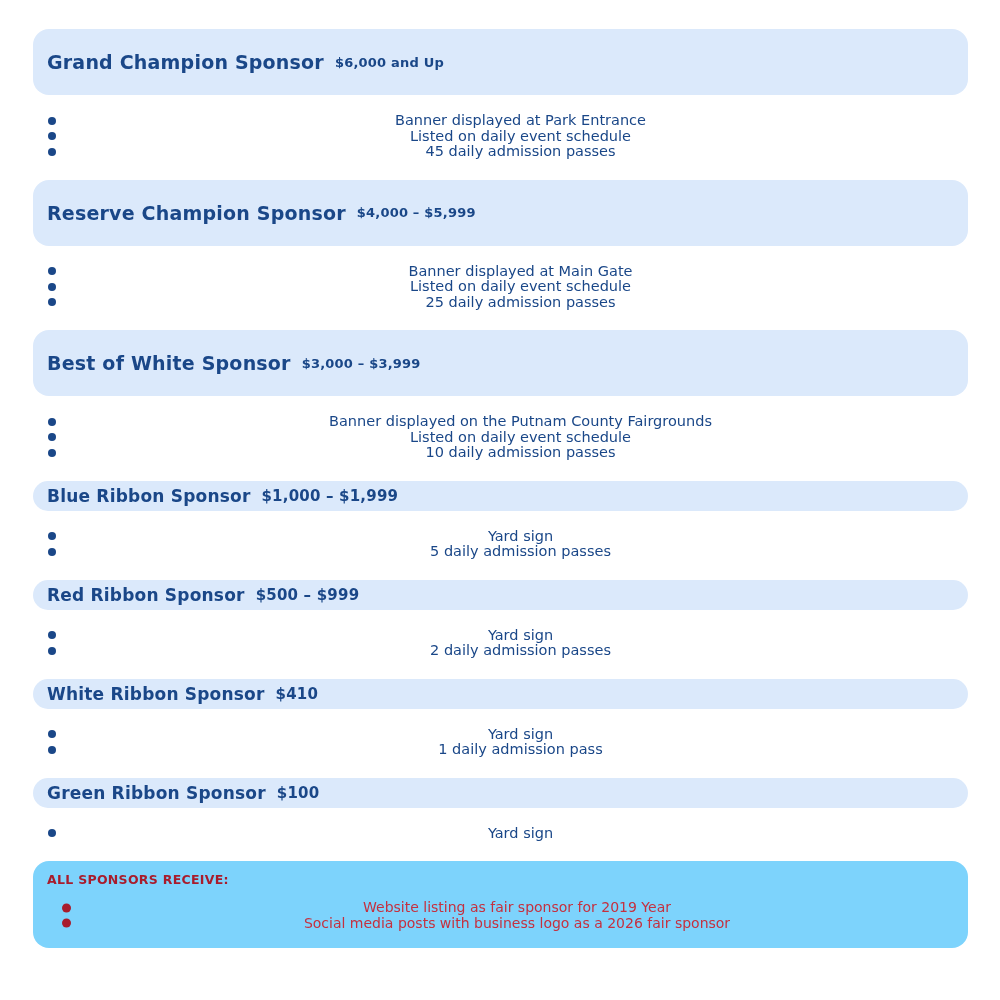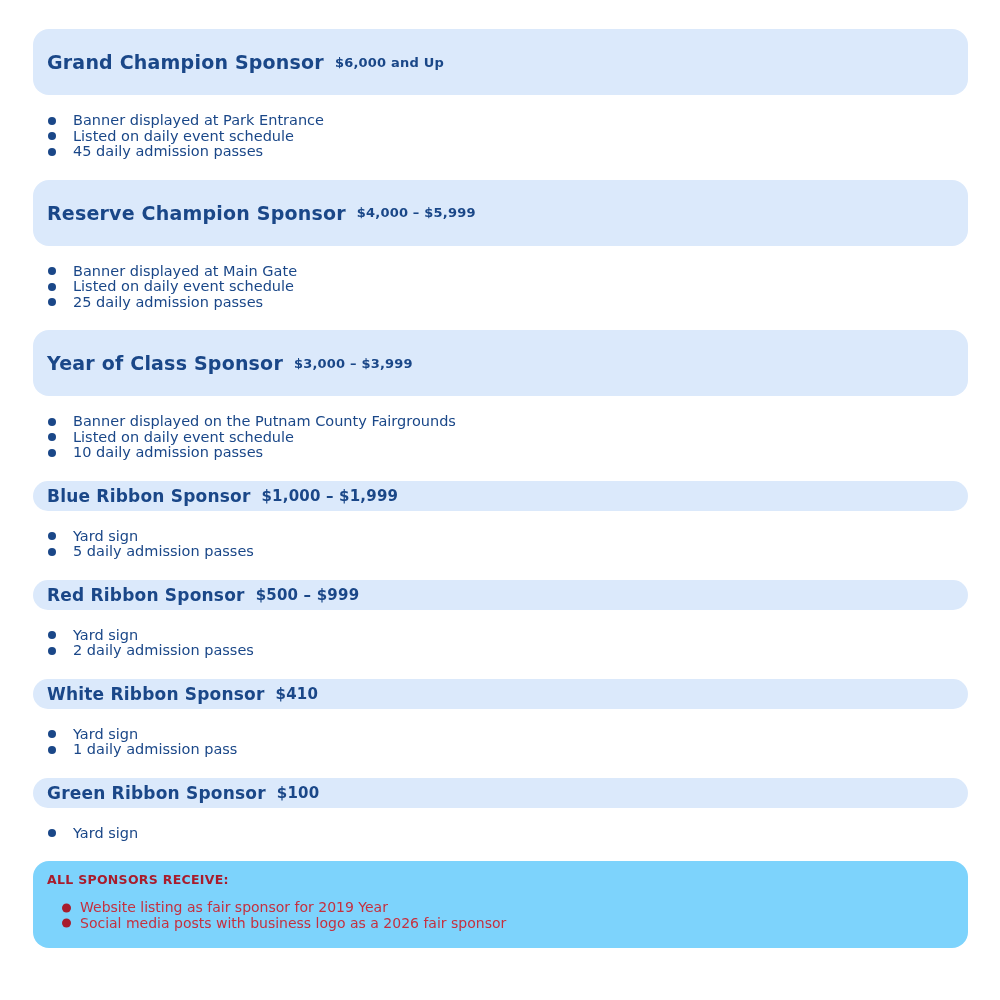--- a/index.html
+++ b/index.html
@@ -42,20 +42,21 @@
     letter-spacing: 0.2px;
     white-space: nowrap;
   }
   .tier--large .tier-price { font-size: 13px; }
   .tier--small .tier-price { font-size: 15px; }
 
   ul.bullets {
     list-style: none;
     margin: 18px 0 20px 0;
     padding: 0;
+    text-align: center;
   }
   .bullets li {
     position: relative;
     padding-left: 40px;
     font-size: 14.5px;
     line-height: 15.5px;
     white-space: nowrap;
   }
   .dot {
     position: absolute;
@@ -123,21 +124,21 @@
       </div>
       <ul class="bullets">
           <li><span class="dot"></span><span>Banner displayed at Main Gate</span></li>
           <li><span class="dot"></span><span>Listed on daily event schedule</span></li>
           <li><span class="dot"></span><span>25 daily admission passes</span></li>
         </ul>
     </section>
 
     <section class="tier tier--large">
       <div class="tier-bar">
-        <span class="tier-title">Year of Class Sponsor</span>
+        <span class="tier-title">Best of White Sponsor</span>
         <span class="tier-price">$3,000 – $3,999</span>
       </div>
       <ul class="bullets">
           <li><span class="dot"></span><span>Banner displayed on the Putnam County Fairgrounds</span></li>
           <li><span class="dot"></span><span>Listed on daily event schedule</span></li>
           <li><span class="dot"></span><span>10 daily admission passes</span></li>
         </ul>
     </section>
 
     <section class="tier tier--small">

